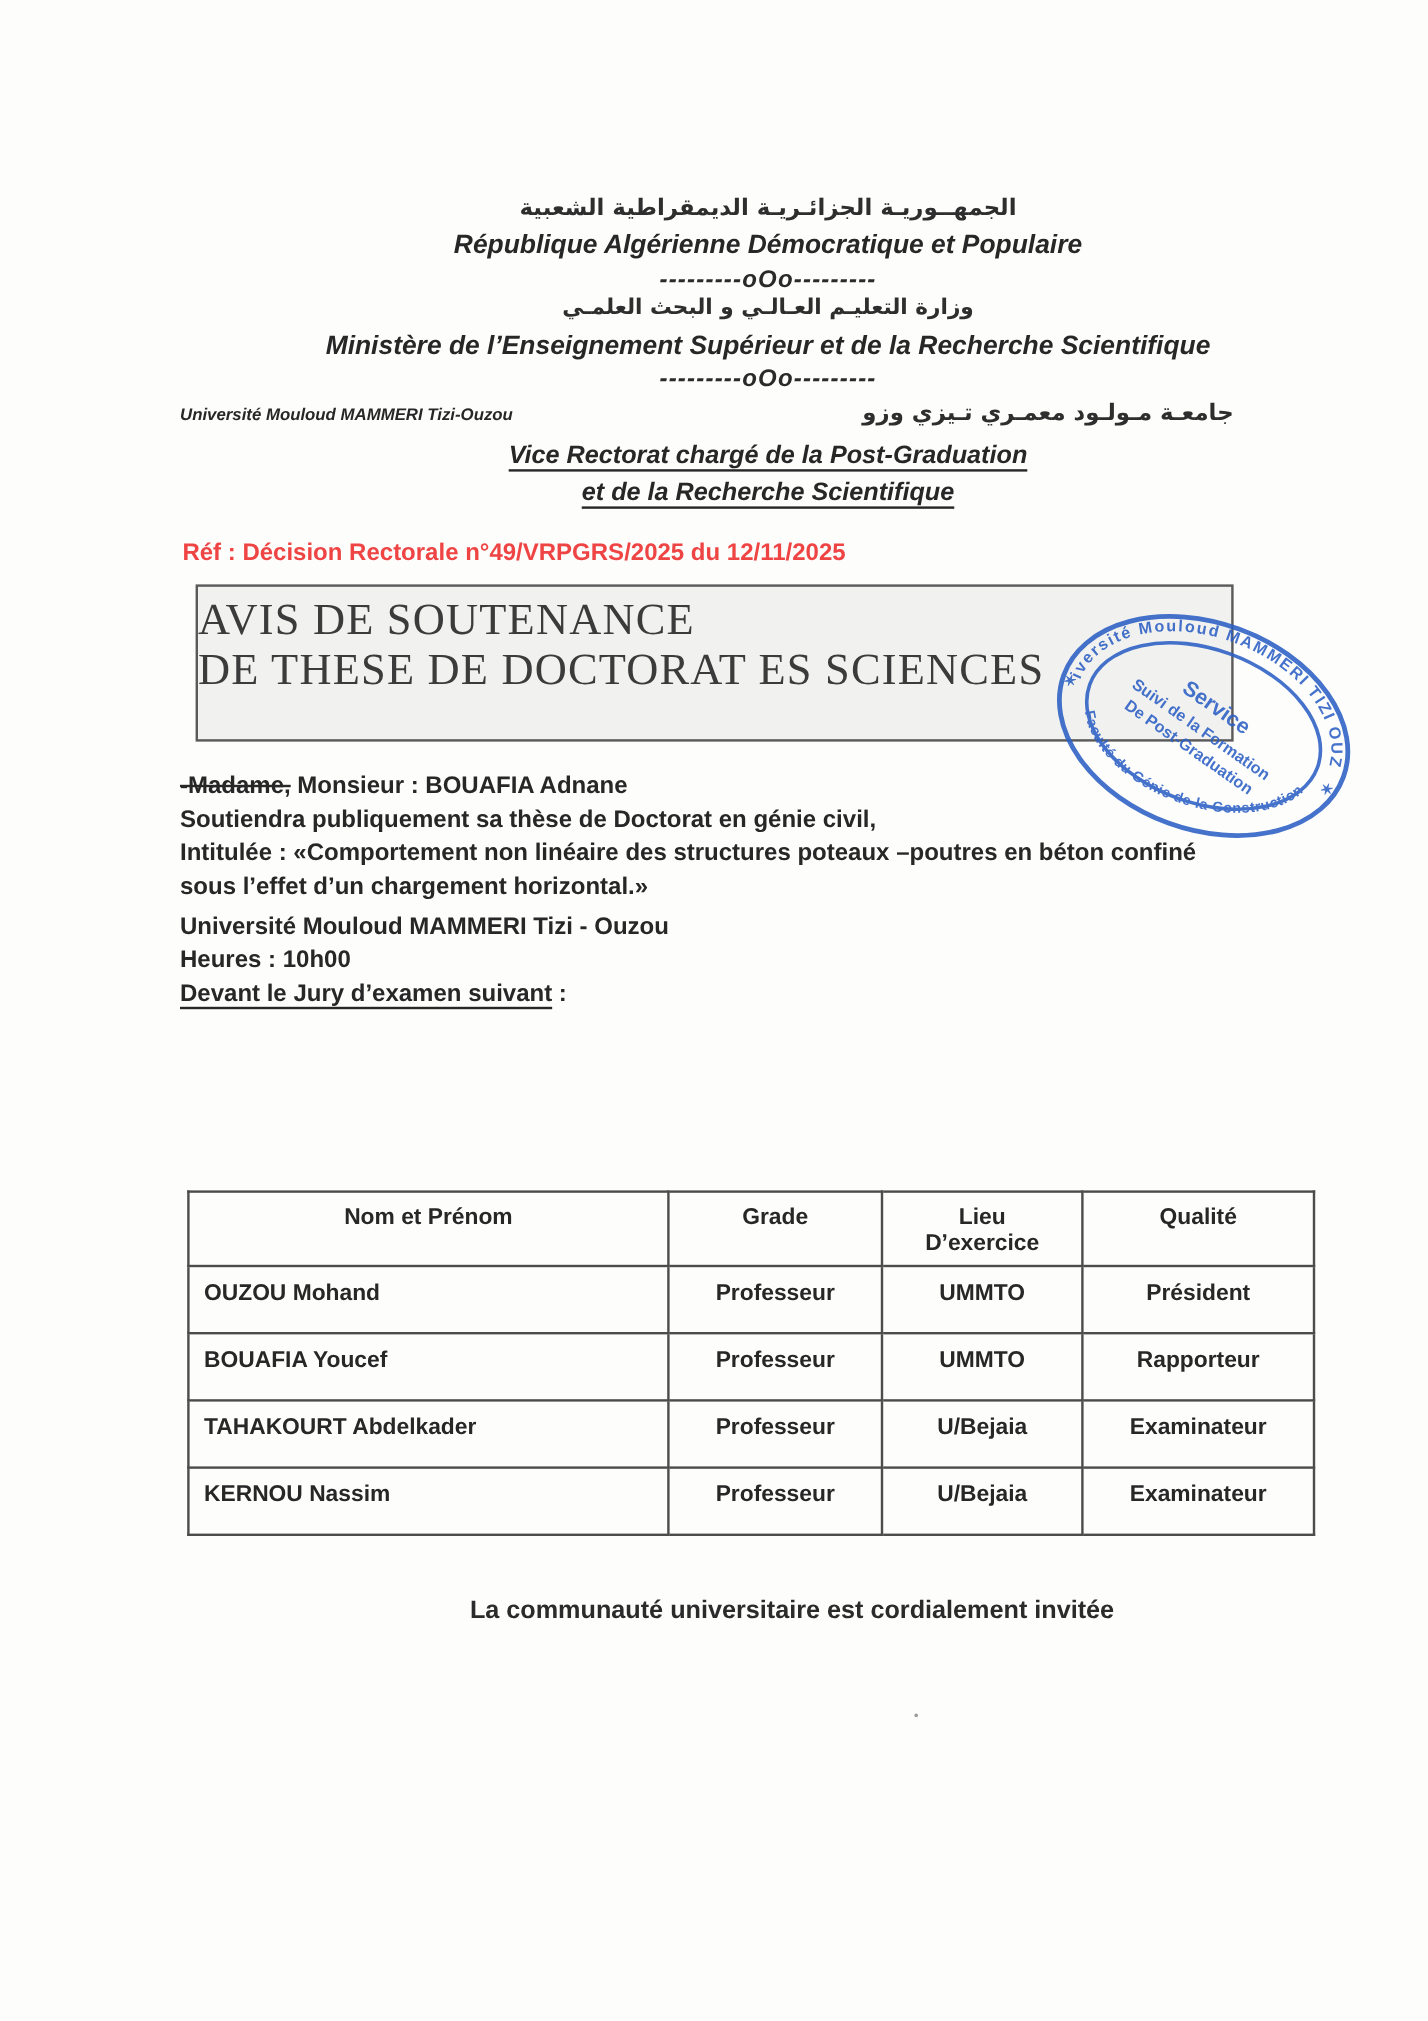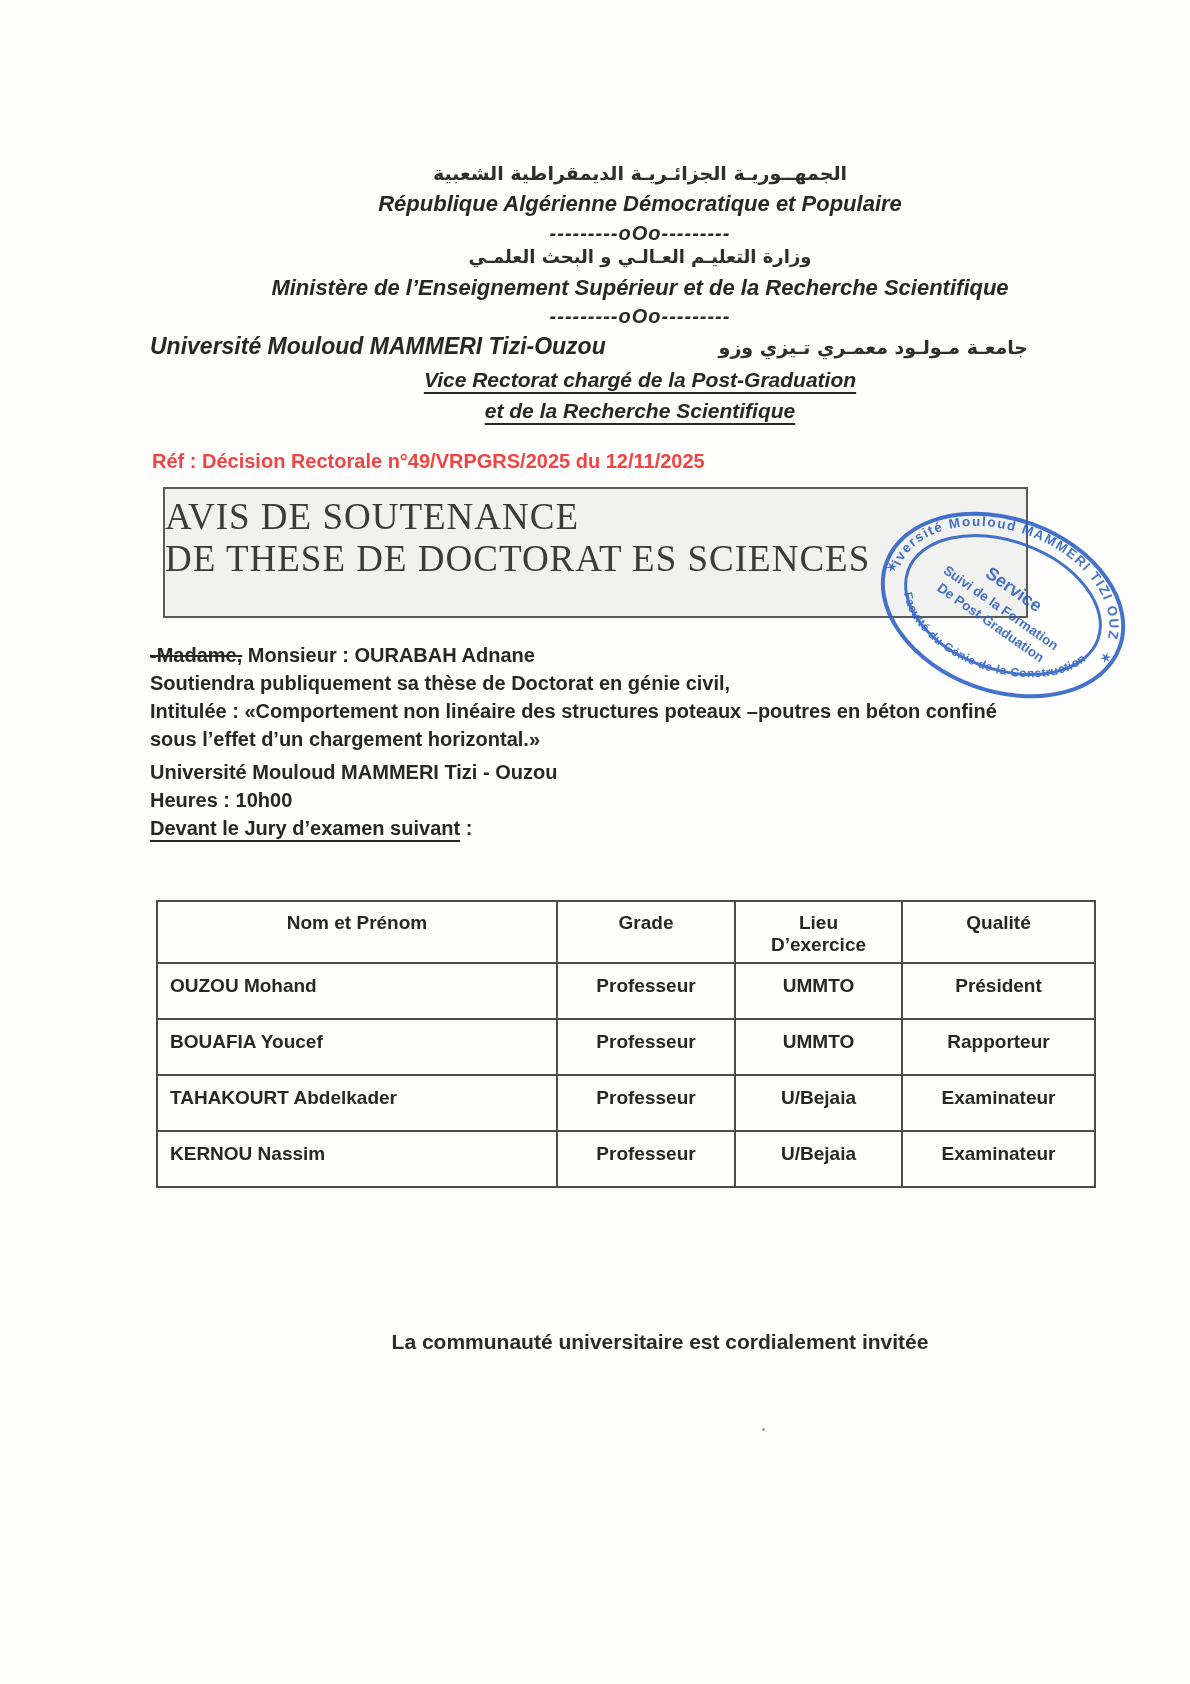--- a/index.html
+++ b/index.html
@@ -13,21 +13,21 @@
     background:#fdfdfc;
     color:#262626;overflow:hidden;
   }
   
   .hline{position:absolute;left:45px;width:1190px;text-align:center;line-height:28px;}
   .arabic{font-family:"DejaVu Sans",sans-serif;font-size:19px;font-weight:700;color:#2e2e2e;}
   .fr-bi{font-size:22px;font-weight:700;font-style:italic;color:#272727;}
   .sep{font-size:20px;font-weight:700;font-style:italic;letter-spacing:1px;color:#2a2a2a;}
   .underl{text-decoration:underline;text-underline-offset:5px;text-decoration-thickness:2px;}
   .univ-row{position:absolute;left:150px;top:333px;width:878px;display:flex;justify-content:space-between;align-items:baseline;}
-  .univ-row .fr-bi{font-size:23px;}
+  .univ-row .fr-bi{font-size:14px;}
   
   .ref{position:absolute;left:152px;top:450px;font-size:20px;font-weight:700;color:#ef4444;}
   
   .notice-box{
     position:absolute;left:163px;top:487px;width:865px;height:131px;
     background:#f1f1ef;border:2px solid #5a5a5a;box-sizing:border-box;
     text-align:left;padding-top:7px;
   }
   .notice-box .t{
     font-family:"Liberation Serif",serif;font-weight:400;
@@ -40,21 +40,21 @@
   }
   .stamp text{font-family:"Liberation Sans",sans-serif;font-weight:700;fill:#2c5fc4;}
   
   .docbody{position:absolute;left:150px;top:641px;width:920px;}
   .docbody p{margin:0;font-size:20px;font-weight:700;line-height:28px;color:#272727;white-space:nowrap;}
   .struck{text-decoration:line-through;text-decoration-thickness:2px;}
   .mt5{margin-top:5px !important;}
   .mt9{margin-top:9px !important;}
   .lbl-underl{text-decoration:underline;text-underline-offset:5px;text-decoration-thickness:2px;}
   
-  .jury{position:absolute;left:156px;top:900px;width:938px;border-collapse:collapse;table-layout:fixed;}
+  .jury{position:absolute;left:156px;top:992px;width:938px;border-collapse:collapse;table-layout:fixed;}
   .jury th,.jury td{
     border:2px solid #4c4c4c;font-size:19px;font-weight:700;color:#272727;
     vertical-align:top;box-sizing:border-box;
   }
   .jury th{height:62px;text-align:center;padding-top:10px;line-height:22px;}
   .jury td{height:56px;text-align:center;padding-top:11px;}
   .jury td.name{text-align:left;padding-left:12px;}
   
   .footer{position:absolute;left:65px;top:1330px;width:1190px;text-align:center;
     font-size:21px;font-weight:700;color:#2b2b2b;}
@@ -101,21 +101,21 @@
     <text x="8" y="100" font-size="13">✶</text>
     <text x="240" y="112" font-size="13">✶</text>
     <g transform="rotate(15 131 93)">
       <text x="131" y="80" font-size="18" text-anchor="middle">Service</text>
       <text x="131" y="101" font-size="13.5" text-anchor="middle">Suivi de la Formation</text>
       <text x="131" y="119" font-size="13.5" text-anchor="middle">De Post-Graduation</text>
     </g>
   </svg>
 
   <div class="docbody">
-    <p><span class="struck">-Madame,</span><span> Monsieur : OURABAH Adnane</span></p>
+    <p><span class="struck">-Madame,</span><span> Monsieur : BOUAFIA Adnane</span></p>
     <p>Soutiendra publiquement sa thèse de Doctorat en génie civil,</p>
     <p>Intitulée : «Comportement non linéaire des structures poteaux –poutres en béton confiné</p>
     <p>sous l’effet d’un chargement horizontal.»</p>
     <p class="mt5">Université Mouloud MAMMERI  Tizi - Ouzou</p>
     <p>Heures : 10h00</p>
     <p><span class="lbl-underl">Devant le Jury d’examen suivant</span><span> :</span></p>
   </div>
 
   <table class="jury">
     <colgroup>

